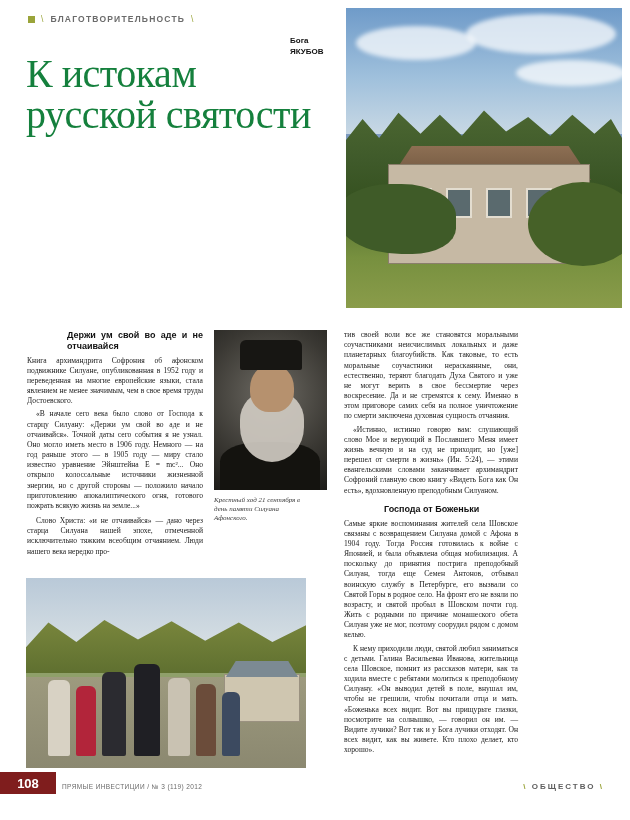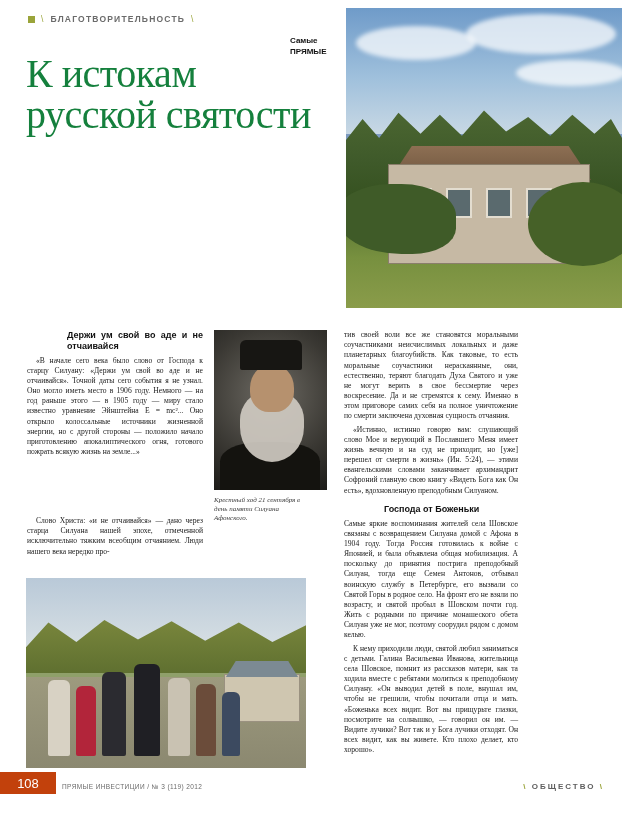--- a/index.html
+++ b/index.html
@@ -282,25 +282,25 @@
     bottom: 26px;
     width: 630px;
     height: 22px;
   }
   .folio {
     position: absolute;
     left: 0;
     bottom: 26px;
     width: 56px;
     height: 22px;
-    background: #c2410c;
+    background: #7f1d1d;
     color: #ffffff;
     font-family: "Liberation Sans", sans-serif;
     font-size: 13px;
-    font-weight: normal;
+    font-weight: bold;
     display: flex;
     align-items: center;
     justify-content: center;
   }
   .footer-left {
     position: absolute;
     left: 62px;
     bottom: 30px;
     font-family: "Liberation Sans", sans-serif;
     font-size: 6.5px;
@@ -329,22 +329,22 @@
     <span class="bullet"></span>
     <span class="slash">\</span>
     <span>БЛАГОТВОРИТЕЛЬНОСТЬ</span>
     <span class="slash">\</span>
   </div>
 
   <h1 class="headline" style="white-space: pre-line;">К истокам
 русской святости</h1>
 
   <div class="byline">
-    <div>Самые</div>
-    <div>ПРЯМЫЕ</div>
+    <div>Бога</div>
+    <div>ЯКУБОВ</div>
   </div>
 
 
   <div class="photo-main">
     <div class="sky"></div>
     <div class="cloud c1"></div>
     <div class="cloud c2"></div>
     <div class="cloud c3"></div>
     <div class="treeline"></div>
     <div class="grass"></div>
@@ -353,20 +353,21 @@
     <div class="win w1"></div>
     <div class="win w2"></div>
     <div class="win w3"></div>
     <div class="win w4"></div>
     <div class="bush"></div>
     <div class="bush2"></div>
   </div>
 
   <div class="col col1">
     <div class="subhead">Держи ум свой во аде и не отчаивайся</div>
+    <p class="noind">Книга архимандрита Софрония об афонском подвижнике Силуане, опубликованная в 1952 году и переведенная на многие европейские языки, стала явлением не менее значимым, чем в свое время труды Достоевского.</p>
     <p>«В начале сего века было слово от Господа к старцу Силуану: «Держи ум свой во аде и не отчаивайся». Точной даты сего события я не узнал. Оно могло иметь место в 1906 году. Немного — на год раньше этого — в 1905 году — миру стало известно уравнение Эйнштейна Е = mc²... Оно открыло колоссальные источники жизненной энергии, но с другой стороны — положило начало приготовлению апокалиптического огня, готового пожрать всякую жизнь на земле...»</p>
   </div>
 
   <div class="photo-portrait">
     <div class="bg"></div>
     <div class="body"></div>
     <div class="beard"></div>
     <div class="face"></div>
     <div class="hat"></div>
   </div>

